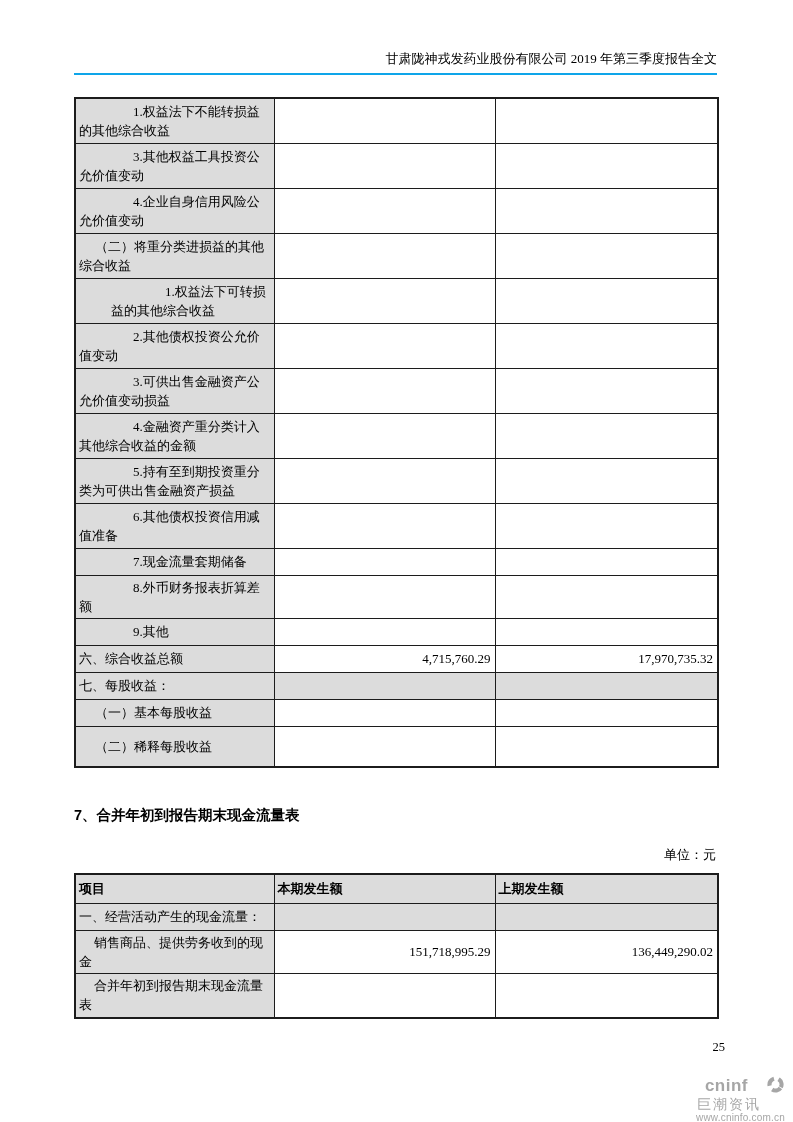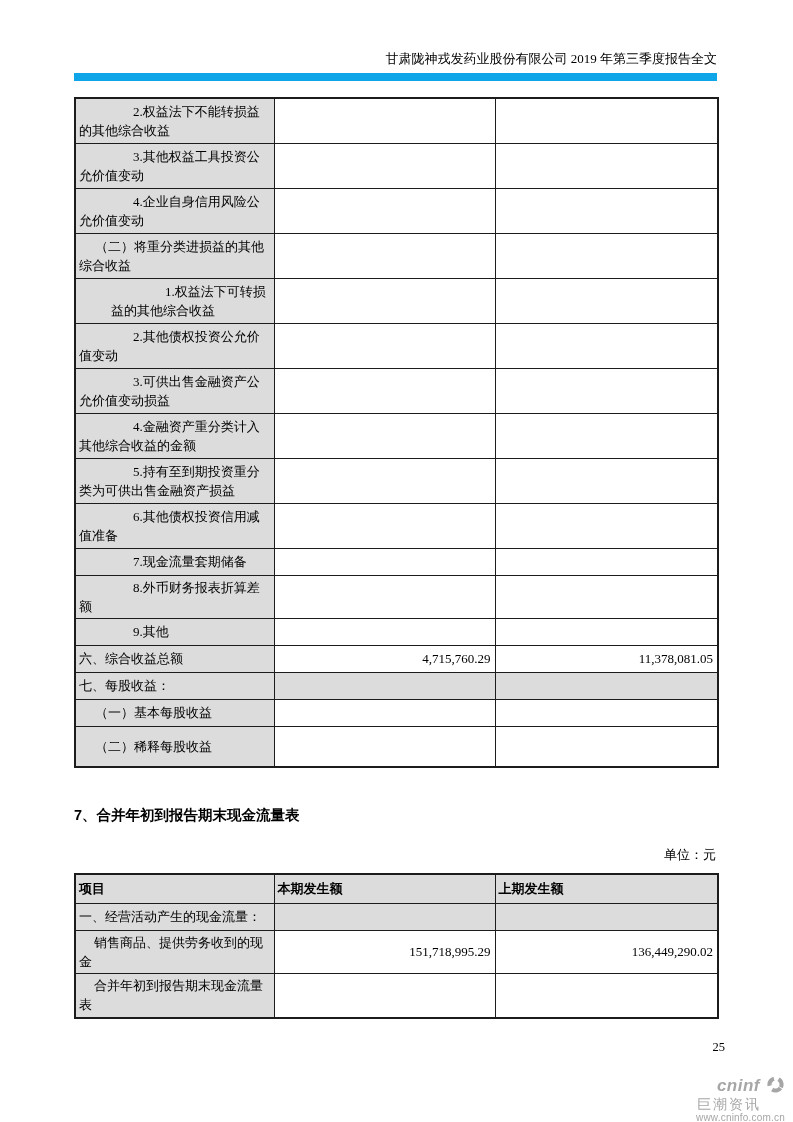--- a/index.html
+++ b/index.html
@@ -12,21 +12,21 @@
     font-family:"Liberation Serif","DejaVu Serif",serif;
     color:#000;
     overflow:hidden;
   }
   
   .doc-header {
     position:absolute; left:74px; top:50px; width:643px;
     text-align:right;
     font-size:13px; line-height:17px;
     padding-bottom:6px;
-    border-bottom:8px solid #0ea5e9;
+    border-bottom:2px solid #0ea5e9;
   }
   
   table.fin {
     position:absolute; left:74px;
     width:643px;
     border-collapse:collapse;
     table-layout:fixed;
     font-size:13px;
   }
   #table1 { top:97px; }
@@ -63,21 +63,21 @@
   }
   .cninfo-logo {
     position:absolute; top:1076px; right:8px;
     width:96px;
     text-align:right;
     color:#a6a6a6;
     line-height:1.1;
     font-family:"Liberation Sans","DejaVu Sans",sans-serif;
   }
   .logo-brand-row {
-    display:flex; align-items:center; justify-content:flex-end; gap:6px;font-style:italic;
+    display:flex; align-items:center; justify-content:flex-end; gap:18px;
   }
   .logo-brand {
     font-size:17px; font-weight:bold; letter-spacing:0.5px;
   }
   .logo-cn { font-size:14px; letter-spacing:2px; margin-right:24px; }
   .logo-url { font-size:10px; letter-spacing:0.2px; }
 </style>
 </head>
 <body>
 
@@ -86,21 +86,21 @@
   <div class="doc-header">甘肃陇神戎发药业股份有限公司 2019 年第三季度报告全文</div>
 
   <table class="fin" id="table1">
     <colgroup>
         <col style="width:199px">
         <col style="width:221px">
         <col style="width:223px">
       </colgroup>
     <tbody>
         <tr>
-          <td class="label indent-num" style="height: 45px;">2.权益法下不能转损益的其他综合收益</td>
+          <td class="label indent-num" style="height: 45px;">1.权益法下不能转损益的其他综合收益</td>
           <td class="val"></td>
           <td class="val"></td>
         </tr>
         <tr>
           <td class="label indent-num" style="height: 45px;">3.其他权益工具投资公允价值变动</td>
           <td class="val"></td>
           <td class="val"></td>
         </tr>
         <tr>
           <td class="label indent-num" style="height: 45px;">4.企业自身信用风险公允价值变动</td>
@@ -153,21 +153,21 @@
           <td class="val"></td>
         </tr>
         <tr>
           <td class="label indent-num" style="height: 27px;">9.其他</td>
           <td class="val"></td>
           <td class="val"></td>
         </tr>
         <tr>
           <td class="label indent-none" style="height: 27px;">六、综合收益总额</td>
           <td class="val">4,715,760.29</td>
-          <td class="val">11,378,081.05</td>
+          <td class="val">17,970,735.32</td>
         </tr>
         <tr>
           <td class="label indent-none" style="height: 27px;">七、每股收益：</td>
           <td class="val grey"></td>
           <td class="val grey"></td>
         </tr>
         <tr>
           <td class="label indent-paren" style="height: 27px;">（一）基本每股收益</td>
           <td class="val"></td>
           <td class="val"></td>

